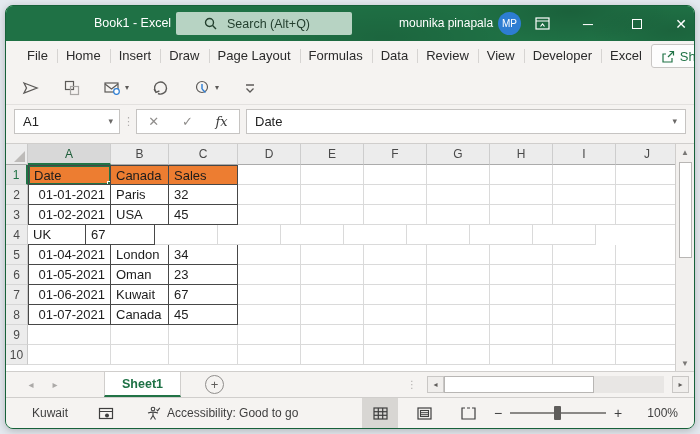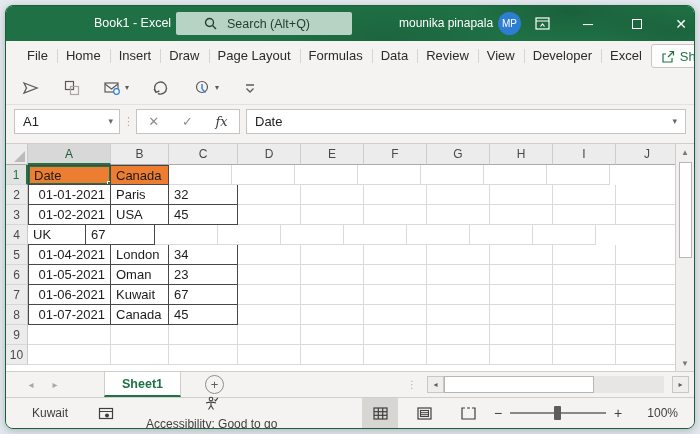--- a/index.html
+++ b/index.html
@@ -91,21 +91,21 @@
               justify-content:center; color:#5f5d5b; font-size:8px; }
   .hs-thumb { width:150px; height:17px; background:#fff; border:1px solid #b8b6b4; }
   .hs-track { width:70px; height:17px; background:#e8e6e4; }
   .hs-gap { width:8px; }
 
   
   .statusbar { height:31px; flex:0 0 31px; display:flex; align-items:center; background:#f5f3f1; border-top:1px solid #d0cecc;
                font-size:12px; color:#3f3f3f; }
   .sb-ready { margin-left:26px; }
   .sb-macro { margin-left:30px; display:flex; align-items:center; }
-  .sb-access { margin-left:32px; display:flex; align-items:center; gap:6px;flex-direction:column; }
+  .sb-access { margin-left:32px; display:flex; align-items:center; gap:6px; }
   .sb-right { margin-left:auto; display:flex; align-items:center; height:100%; }
   .view-btn { width:36px; height:100%; display:flex; align-items:center; justify-content:center; color:#3f3f3f; }
   .view-btn.active { background:#d8d6d3; }
   .view-gap { width:8px; }
   .zoom-minus, .zoom-plus { width:24px; text-align:center; font-size:14px; color:#3f3f3f; }
   .zoom-slider { width:96px; height:14px; position:relative; }
   .zoom-slider .track { position:absolute; left:0; right:0; top:6px; height:2px; background:#8a8886; }
   .zoom-slider .thumb { position:absolute; left:44px; top:0; width:7px; height:14px; background:#5f5d5b; border-radius:1px; }
   .zoom-pct { width:48px; text-align:right; margin-right:16px; }
   svg { display:block; }
@@ -242,20 +242,21 @@
           <div class="col-h" style="width: 63px; flex: 0 0 63px;">I</div>
           <div class="col-h" style="width: 63px; flex: 0 0 63px;">J</div>
         </div>
       <div class="rows" id="grid-rows">
           <div class="grow">
             <div class="rnum sel">1</div>
             <div class="cell tblb tbl-left orange tbl-top" style="background: rgb(237, 125, 49); width: 83px; flex: 0 0 83px; z-index: 3;">Date<div class="sel-overlay">
                 <div class="sel-handle"></div>
               </div></div>
             <div class="cell tblb orange tbl-top" style="background: rgb(237, 125, 49); width: 58px; flex: 0 0 58px;">Canada</div>
+            <div class="cell tblb orange tbl-top" style="background: rgb(237, 125, 49); width: 69px; flex: 0 0 69px;">Sales</div>
             <div class="cell" style="width: 63px; flex: 0 0 63px;"></div>
             <div class="cell" style="width: 63px; flex: 0 0 63px;"></div>
             <div class="cell" style="width: 63px; flex: 0 0 63px;"></div>
             <div class="cell" style="width: 63px; flex: 0 0 63px;"></div>
             <div class="cell" style="width: 63px; flex: 0 0 63px;"></div>
             <div class="cell" style="width: 63px; flex: 0 0 63px;"></div>
             <div class="cell" style="width: 63px; flex: 0 0 63px;"></div>
           </div>
           <div class="grow">
             <div class="rnum">2</div>

